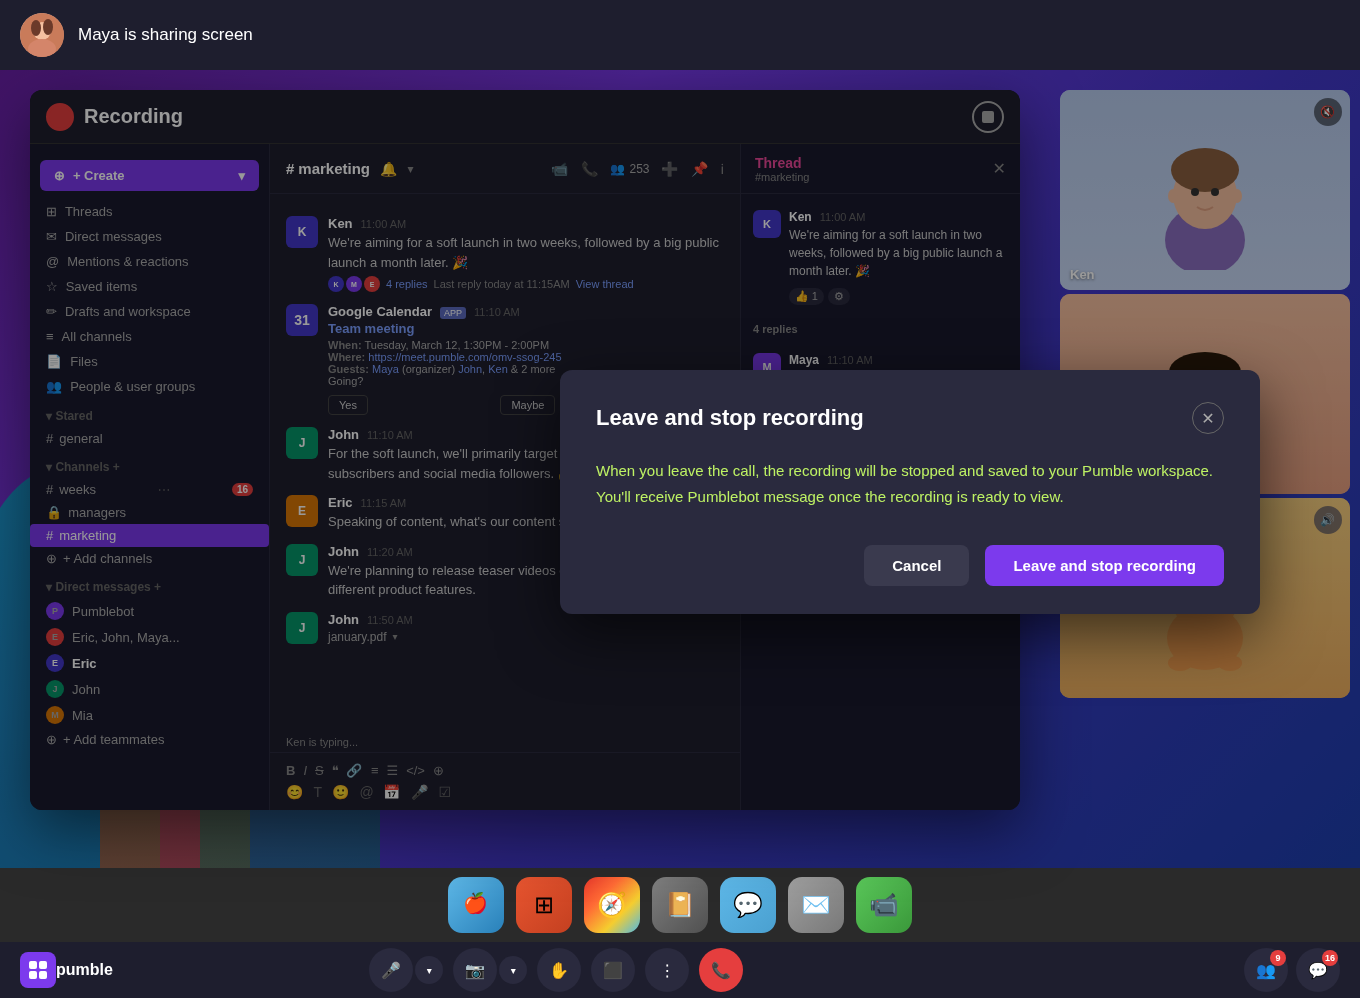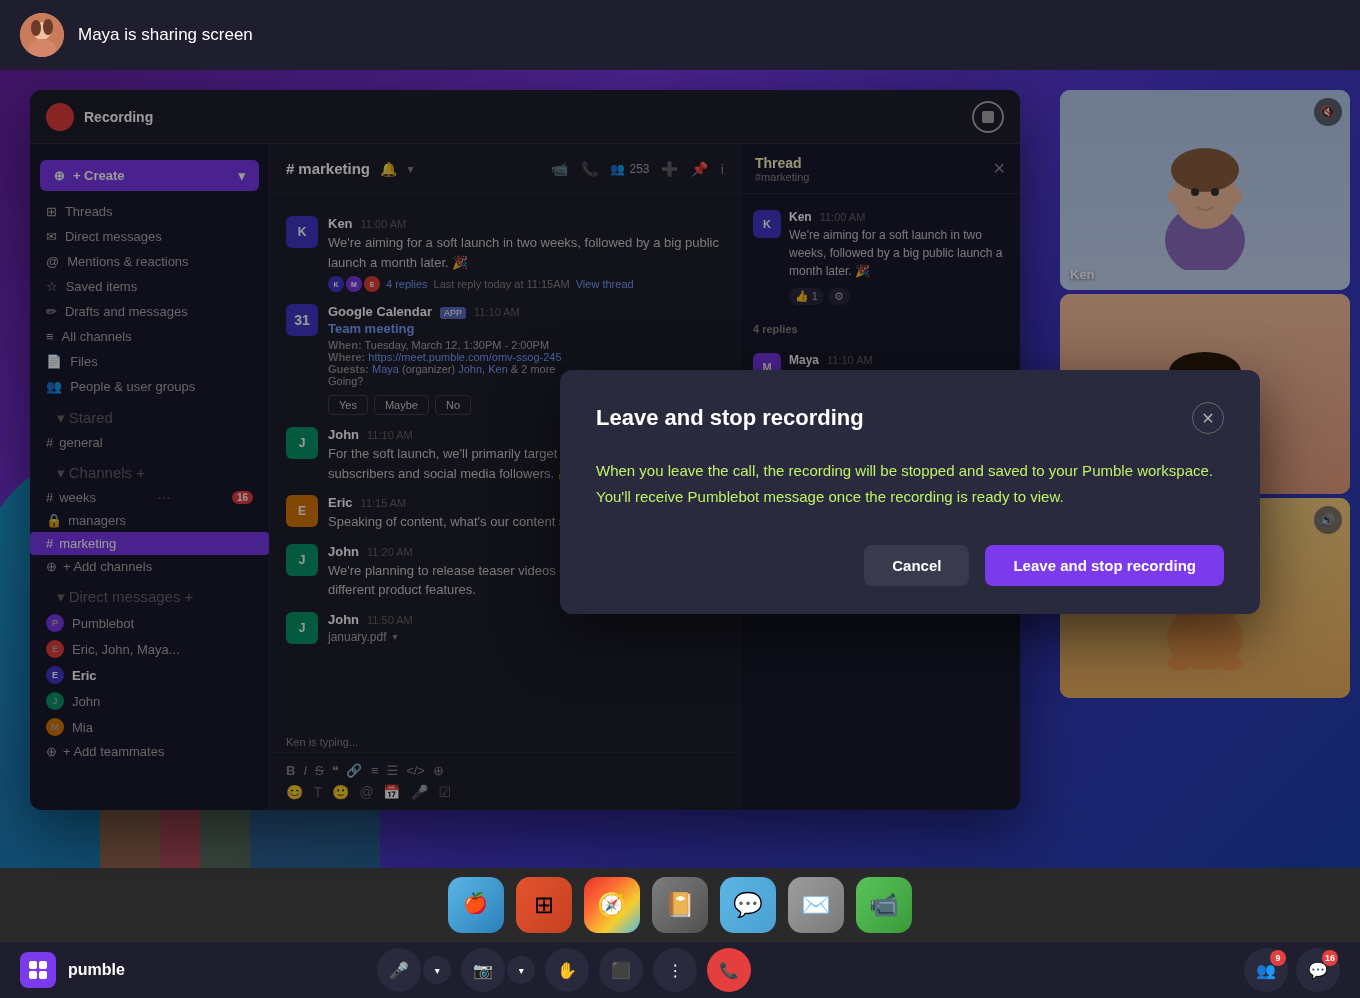--- a/index.html
+++ b/index.html
@@ -80,21 +80,21 @@
       height: 28px;
       border-radius: 50%;
       background: #e53e3e;
       border: 3px solid #e53e3e;
       display: flex;
       align-items: center;
       justify-content: center;
     }
     .recording-label {
       color: #ffffff;
-      font-size: 14px;
+      font-size: 20px;
       font-weight: 600;
       flex: 1;
     }
     .stop-btn {
       width: 32px;
       height: 32px;
       border-radius: 50%;
       border: 2px solid #aaa;
       display: flex;
       align-items: center;
@@ -142,25 +142,24 @@
       padding: 5px 16px;
       color: #aaa;
       font-size: 13px;
       display: flex;
       align-items: center;
       gap: 8px;
       cursor: pointer;
     }
     .sidebar-section {
       padding: 10px 16px 4px;
-      font-size: 15px;
+      font-size: 12px;
       color: #666;
-      font-weight: 400;
+      font-weight: 700;
       text-transform: none;
-      margin-left: 11px;
     }
     .sidebar-channel {
       padding: 4px 16px;
       color: #aaa;
       font-size: 13px;
       display: flex;
       align-items: center;
       gap: 6px;
       cursor: pointer;
     }
@@ -295,21 +294,21 @@
       background: #4338ca;
       border-radius: 6px;
       display: flex;
       align-items: center;
       justify-content: center;
       color: #fff;
       font-size: 14px;
       font-weight: 700;
       flex-shrink: 0;
     }
-    .rsvp-btns { display: flex; gap: 6px; margin-top: 8px; }
+    .rsvp-btns { display: flex; gap: 6px; margin-top: 8px; justify-content: space-between; }
     .rsvp-btn {
       padding: 3px 10px;
       border-radius: 4px;
       border: 1px solid #444;
       background: transparent;
       color: #ccc;
       font-size: 11px;
       cursor: pointer;
     }
     .typing-indicator { font-size: 11px; color: #888; padding: 4px 16px; }
@@ -349,21 +348,21 @@
       overflow: hidden;
     }
     .thread-header {
       height: 50px;
       border-bottom: 1px solid #2a2a3e;
       display: flex;
       align-items: center;
       padding: 0 14px;
       justify-content: space-between;
     }
-    .thread-title { color: #fef9c3; font-size: 14px; font-weight: 700; }
+    .thread-title { color: #ec4899; font-size: 14px; font-weight: 700; }
     .thread-channel { color: #888; font-size: 11px; }
     .thread-messages { flex: 1; overflow-y: auto; padding: 12px; display: flex; flex-direction: column; gap: 6px; }
     .thread-msg { display: flex; gap: 8px; padding: 4px 0; }
     .thread-msg-content { flex: 1; min-width: 0; }
 
     
     .video-panel {
       position: absolute;
       right: 0;
       top: 20px;
@@ -726,21 +725,21 @@
         <div class="sidebar-item">
           <span>@</span>
           <span>Mentions &amp; reactions</span>
         </div>
         <div class="sidebar-item">
           <span>☆</span>
           <span>Saved items</span>
         </div>
         <div class="sidebar-item">
           <span>✏</span>
-          <span>Drafts and messages</span>
+          <span>Drafts and workspace</span>
         </div>
         <div class="sidebar-item">
           <span>≡</span>
           <span>All channels</span>
         </div>
         <div class="sidebar-item">
           <span>📄</span>
           <span>Files</span>
         </div>
         <div class="sidebar-item">
@@ -1161,21 +1160,21 @@
     </div>
     <div class="dock-icon" style="background:linear-gradient(135deg,#a0a0a0,#787878);">
       <span style="font-size:24px;">✉️</span>
     </div>
     <div class="dock-icon" style="background:linear-gradient(135deg,#5ac85a,#3a983a);">
       <span style="font-size:24px;">📹</span>
     </div>
   </div>
 
   <div class="pumble-bar">
-    <div style="display:flex;align-items:center;gap:12px;">
+    <div style="display:flex;align-items:center;gap:0;">
       <div class="pumble-logo">
         <svg width="22" height="22" viewBox="0 0 22 22">
           <rect x="2" y="2" width="8" height="8" rx="2" fill="#fff"></rect>
           <rect x="12" y="2" width="8" height="8" rx="2" fill="#fff"></rect>
           <rect x="2" y="12" width="8" height="8" rx="2" fill="#fff"></rect>
           <rect x="12" y="12" width="8" height="8" rx="2" fill="#fff"></rect>
         </svg>
       </div>
       <span class="pumble-name">pumble</span>
     </div>

